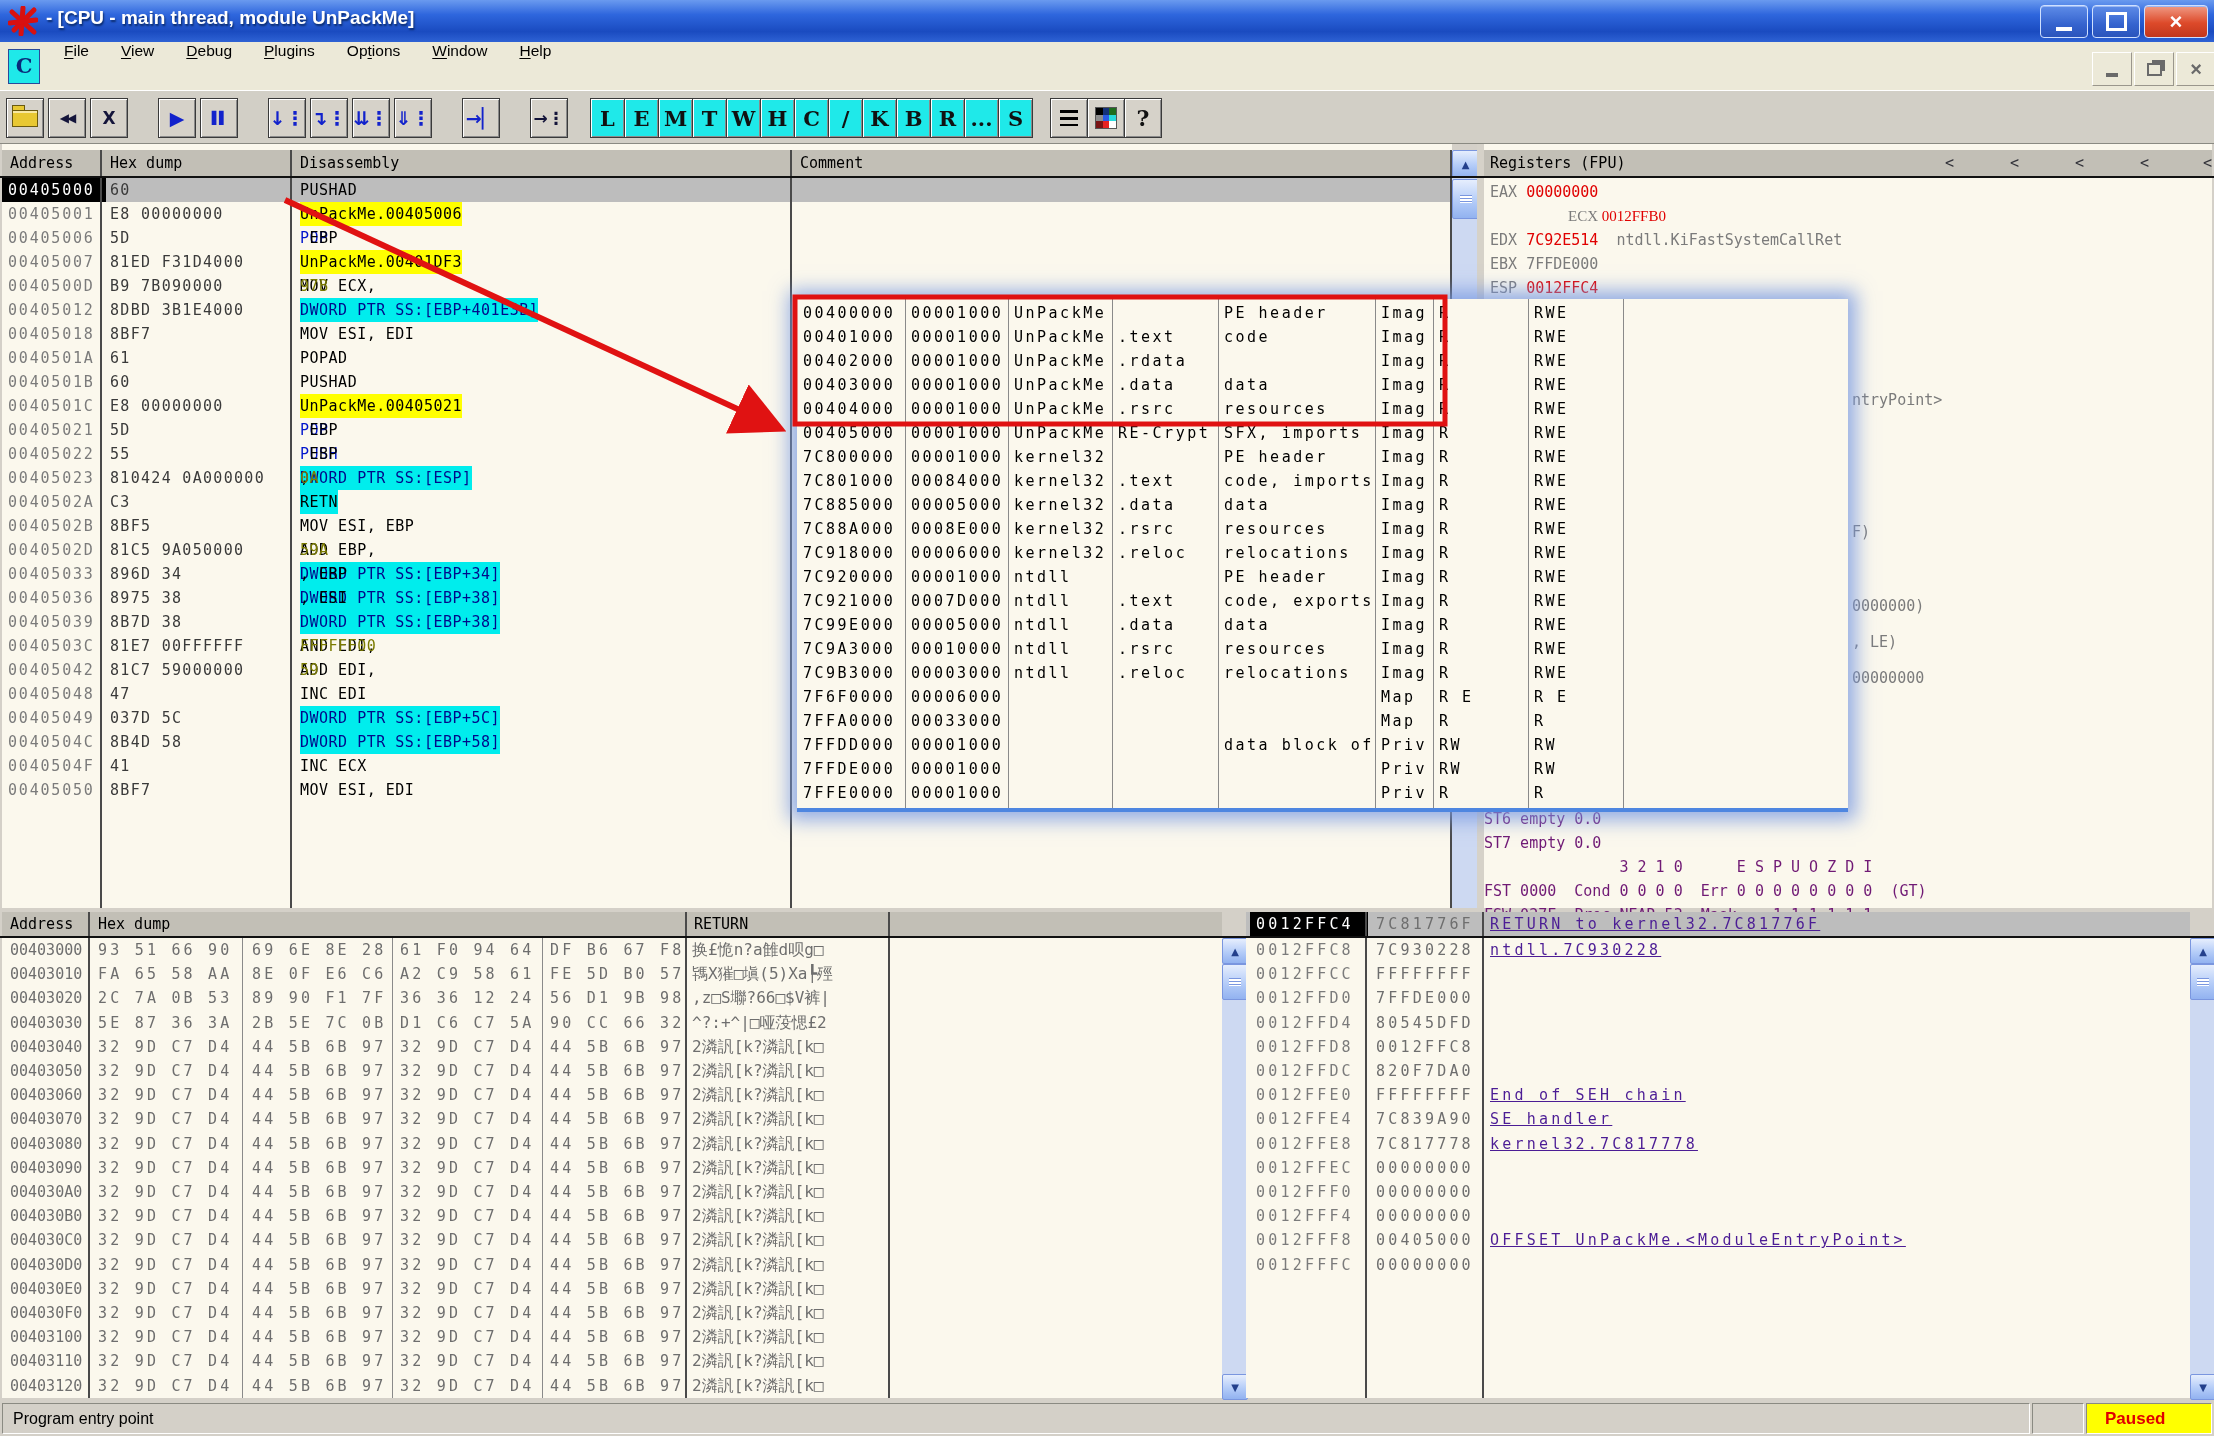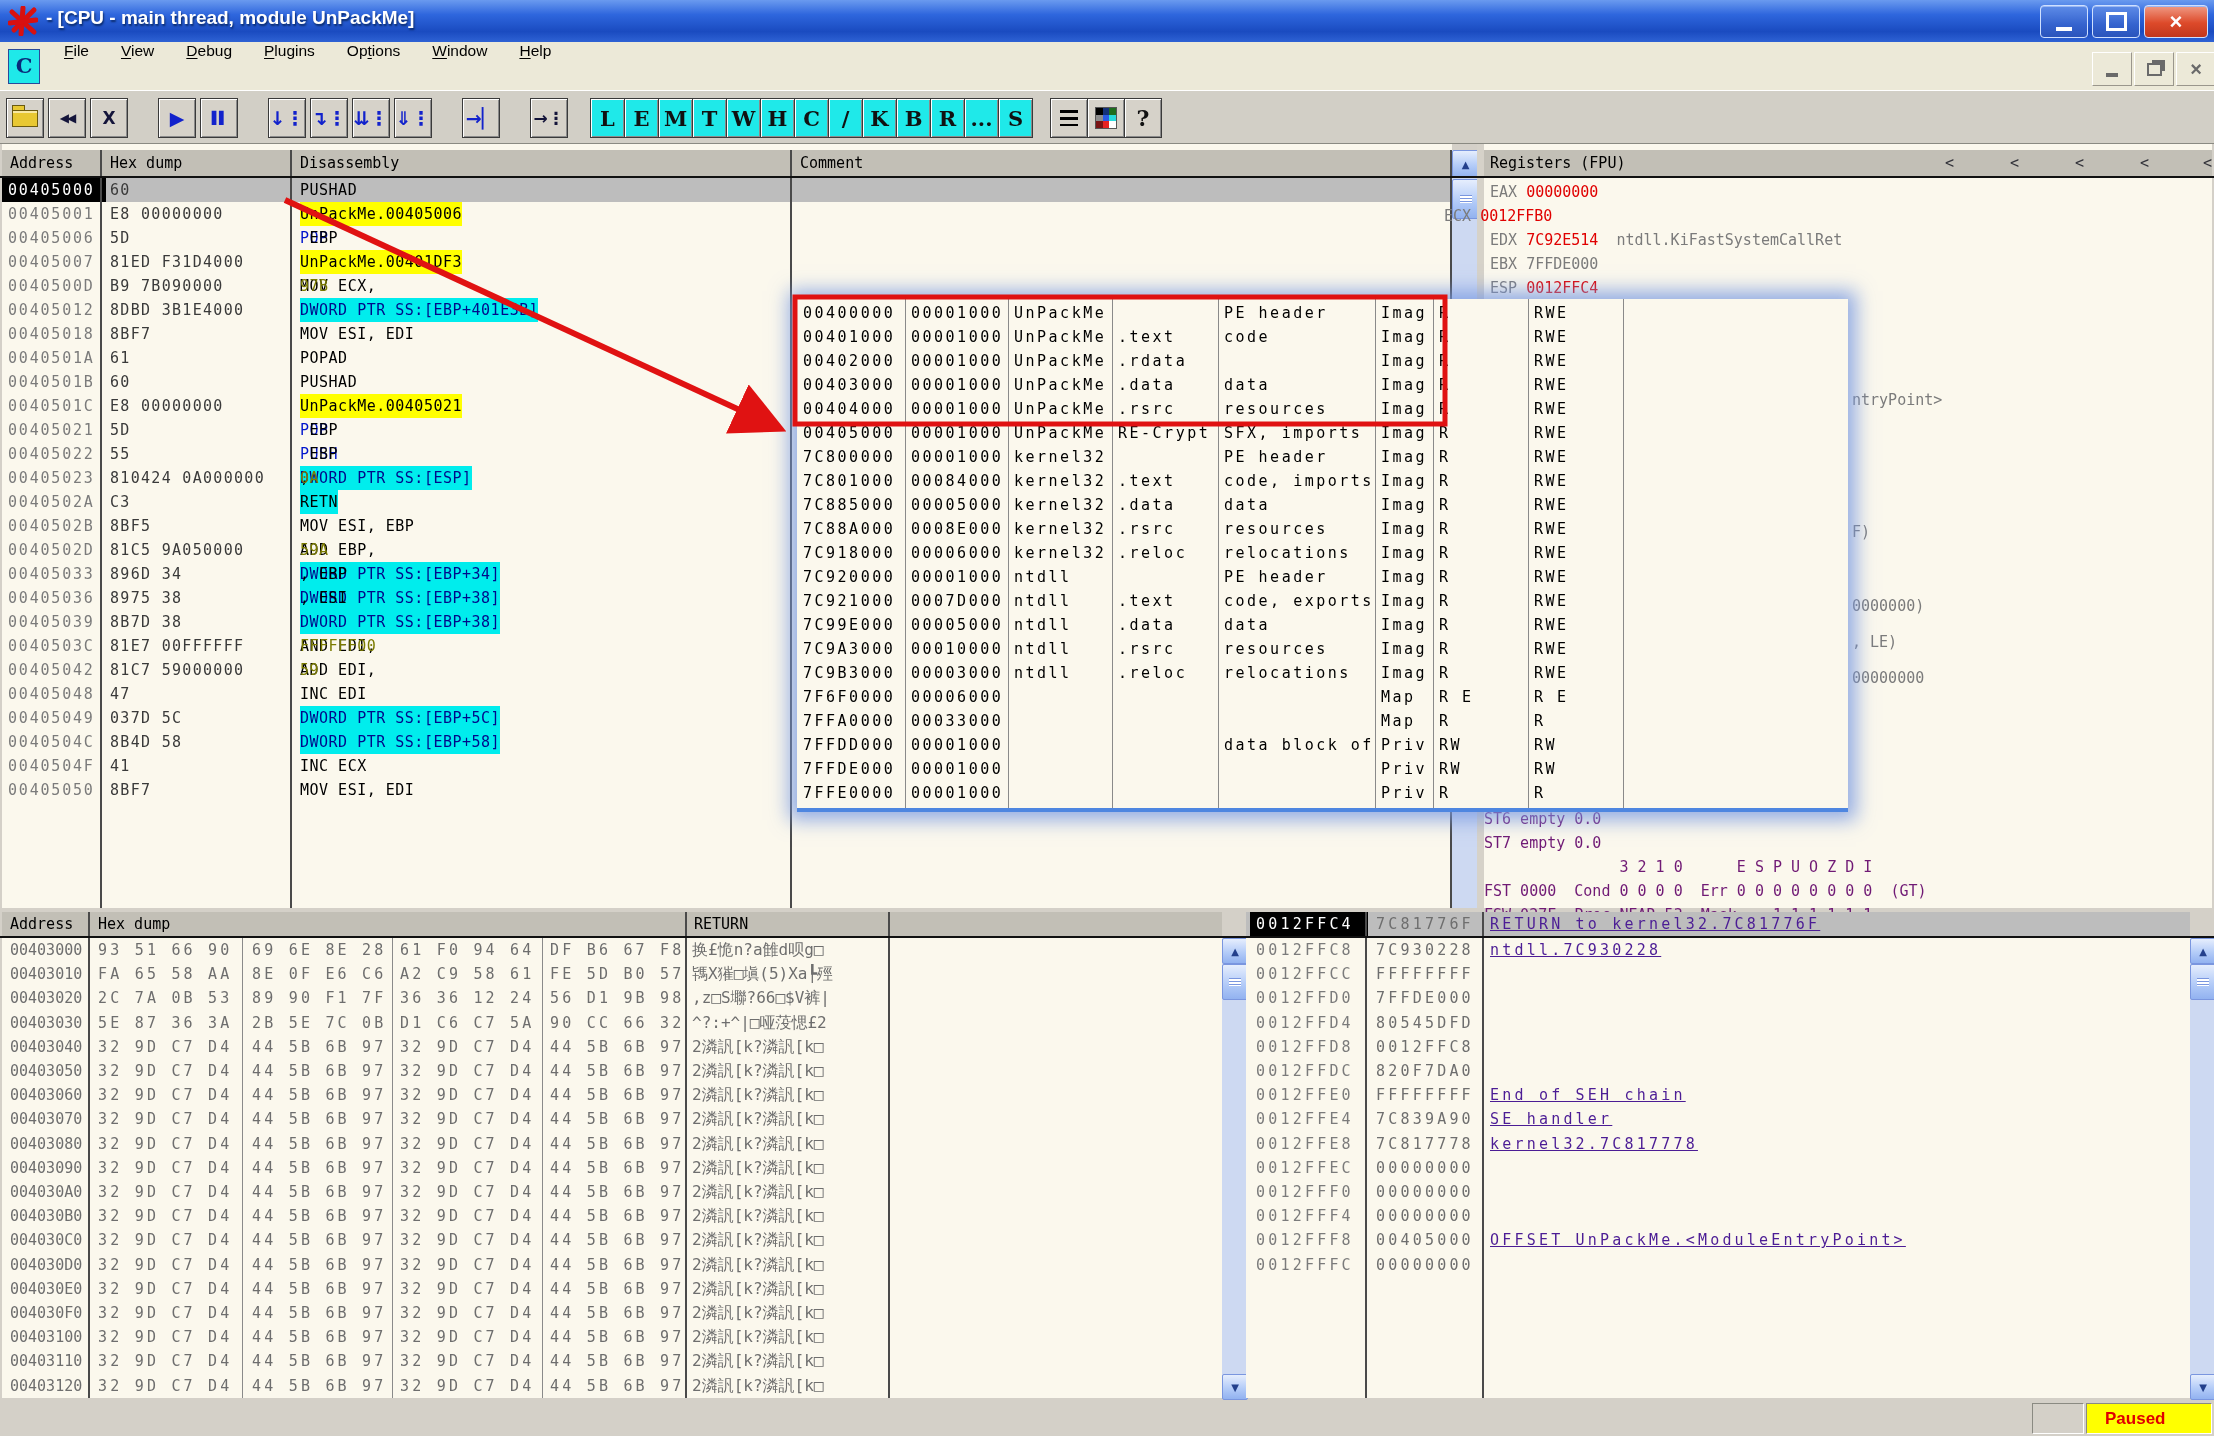--- a/index.html
+++ b/index.html
@@ -375,21 +375,21 @@
 <div class="abs pane hdrbar" style="left:1484px;top:150px;width:728px;height:26px">
   <span class="abs" style="left:6px">Registers (FPU)</span>
 </div>
 <span class="chev pane" style="left:1945px">&lt;</span>
 <span class="chev pane" style="left:2010px">&lt;</span>
 <span class="chev pane" style="left:2075px">&lt;</span>
 <span class="chev pane" style="left:2140px">&lt;</span>
 <span class="chev pane" style="left:2203px">&lt;</span>
 <div id="reg-body" class="abs pane">
     <div class="rrow" style="left: 1490px; top: 180px;"><span class="r-lab">EAX </span><span class="r-red">00000000</span></div>
-    <div class="rrow" style="left: 1444px; top: 204px;"><span class="r-lab">ECX </span><span class="r-red">0012FFB0</span></div>
+    <div class="rrow" style="left: 1568px; top: 204px; font-family: Liberation Serif, serif;"><span class="r-lab">ECX </span><span class="r-red">0012FFB0</span></div>
     <div class="rrow" style="left: 1490px; top: 228px;"><span class="r-lab">EDX </span><span class="r-red">7C92E514</span><span class="r-com">  ntdll.KiFastSystemCallRet</span></div>
     <div class="rrow" style="left: 1490px; top: 252px;"><span class="r-lab">EBX </span><span class="r-grey">7FFDE000</span></div>
     <div class="rrow" style="left: 1490px; top: 276px;"><span class="r-lab">ESP </span><span class="r-red">0012FFC4</span></div>
     <span class="r-frag" style="left: 1852px; top: 388px;">ntryPoint&gt;</span>
     <span class="r-frag" style="left: 1852px; top: 520px;">F)</span>
     <span class="r-frag" style="left: 1852px; top: 594px;">0000000)</span>
     <span class="r-frag" style="left: 1852px; top: 630px;">, LE)</span>
     <span class="r-frag" style="left: 1852px; top: 666px;">00000000</span>
     <span class="r-frag r-dark" style="left: 1484px; top: 807px;">ST6 empty 0.0</span>
     <span class="r-frag r-dark" style="left: 1484px; top: 831px;">ST7 empty 0.0</span>
@@ -678,17 +678,20 @@
   <defs>
     <marker id="arrh" markerWidth="9" markerHeight="9" refX="6" refY="4.5" orient="auto">
       <polygon points="0,0 9,4.5 0,9" fill="#E01212"></polygon>
     </marker>
   </defs>
   <line x1="285" y1="200" x2="770" y2="424" stroke="#E01212" stroke-width="6" marker-end="url(#arrh)"></line>
   <rect x="795" y="297" width="650" height="127" fill="none" stroke="#E01212" stroke-width="5"></rect>
 </svg>
 
 <div id="statusbar" class="abs">
+  <div class="sunken" style="left:2px;width:2026px">
+    <span id="status-msg" class="abs">Program entry point</span>
+  </div>
   <div class="sunken" style="left:2032px;width:50px"></div>
   <div id="paused-box" class="sunken" style="left:2086px;width:124px">
     <span id="paused-text" class="abs">Paused</span>
   </div>
 </div>
 
 </body></html>

